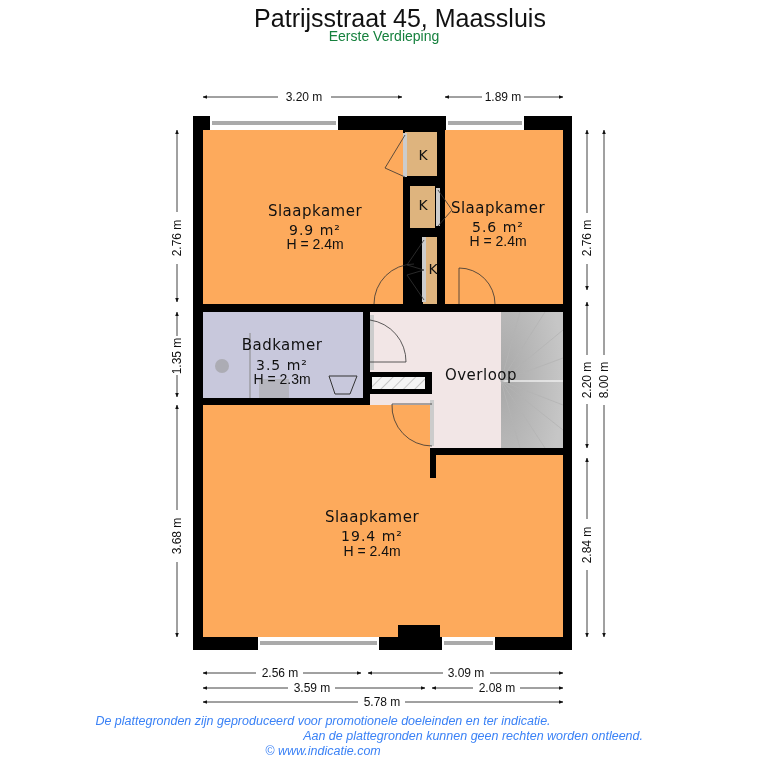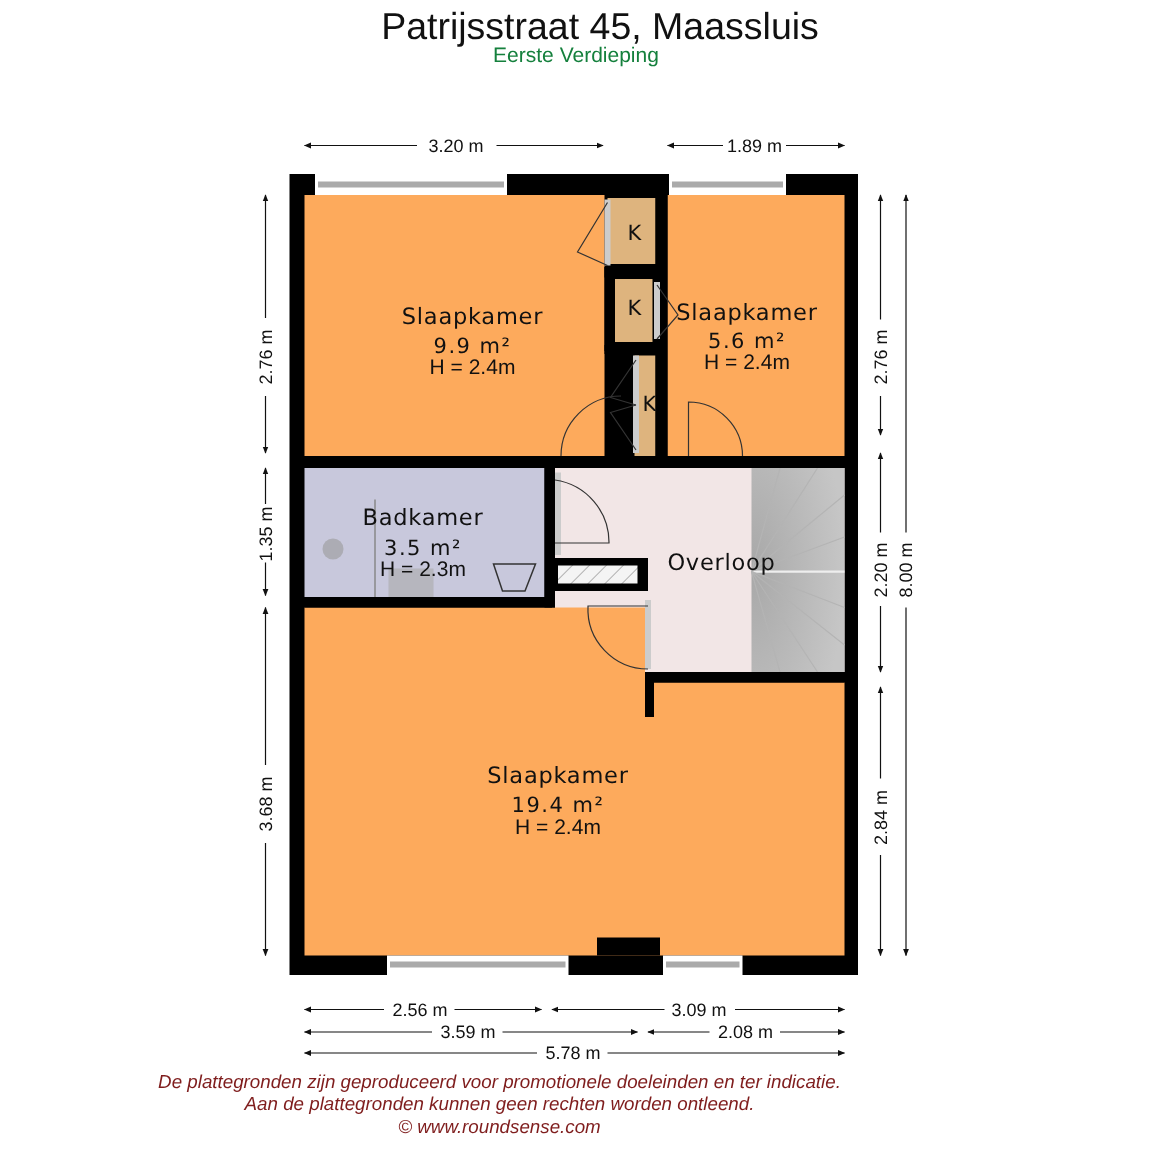--- a/index.html
+++ b/index.html
@@ -5,21 +5,21 @@
   html, body { margin: 0; padding: 0; background: #ffffff; }
   body { width: 768px; height: 768px; position: relative; overflow: hidden; font-family: "Liberation Sans", sans-serif; color: #111; }
   .title { position: absolute; top: 4px; left: 16px; width: 768px; text-align: center; font-size: 25px; line-height: 28px; color: #111; }
   .subtitle { position: absolute; top: 28px; left: 0; width: 768px; text-align: center; font-size: 14px; line-height: 16px; color: #15803d; }
   svg.plan { position: absolute; left: 0; top: 0; }
   .dim { font-family: "Liberation Sans", sans-serif; font-size: 12px; fill: #111; }
   .room-name { font-family: "DejaVu Sans", sans-serif; font-size: 15px; fill: #111; letter-spacing: 0.5px; }
   .room-area { font-family: "DejaVu Sans", sans-serif; font-size: 14px; fill: #111; letter-spacing: 1px; }
   .room-h { font-family: "Liberation Sans", sans-serif; font-size: 14px; fill: #111; }
   .closet-lbl { font-family: "DejaVu Sans", sans-serif; font-size: 14px; fill: #111; }
-  .footer { position: absolute; left: 13px; width: 640px; text-align: center; font-style: italic; font-size: 12.5px; line-height: 15px; color: #7f1d1d; }
+  .footer { position: absolute; left: 3px; width: 640px; text-align: center; font-style: italic; font-size: 12.5px; line-height: 15px; color: #3b82f6; }
 </style>
 </head>
 <body>
 
 <div class="title">Patrijsstraat 45, Maassluis</div>
 <div class="subtitle">Eerste Verdieping</div>
 
 <svg class="plan" width="768" height="768" viewBox="0 0 768 768" xmlns="http://www.w3.org/2000/svg">
   <defs>
     <marker id="arr" viewBox="0 0 10 10" refX="9" refY="5" markerWidth="6" markerHeight="6" orient="auto-start-reverse">
@@ -190,14 +190,14 @@
   <text transform="translate(608,380) rotate(-90)" text-anchor="middle" class="dim">8.00 m</text>
 
   <text x="280" y="677" text-anchor="middle" class="dim">2.56 m</text>
   <text x="466" y="677" text-anchor="middle" class="dim">3.09 m</text>
   <text x="312" y="692" text-anchor="middle" class="dim">3.59 m</text>
   <text x="497" y="692" text-anchor="middle" class="dim">2.08 m</text>
   <text x="382" y="706" text-anchor="middle" class="dim">5.78 m</text>
 </svg>
 
 <div class="footer" style="top:714px;">De plattegronden zijn geproduceerd voor promotionele doeleinden en ter indicatie.</div>
-<div class="footer" style="top:729px;">Aan de plattegronden kunnen geen rechten worden ontleend.</div>
-<div class="footer" style="top:744px;">© www.roundsense.com</div>
+<div class="footer" style="top:729px;text-align:right;">Aan de plattegronden kunnen geen rechten worden ontleend.</div>
+<div class="footer" style="top:744px;">© www.indicatie.com</div>
 
 </body></html>

